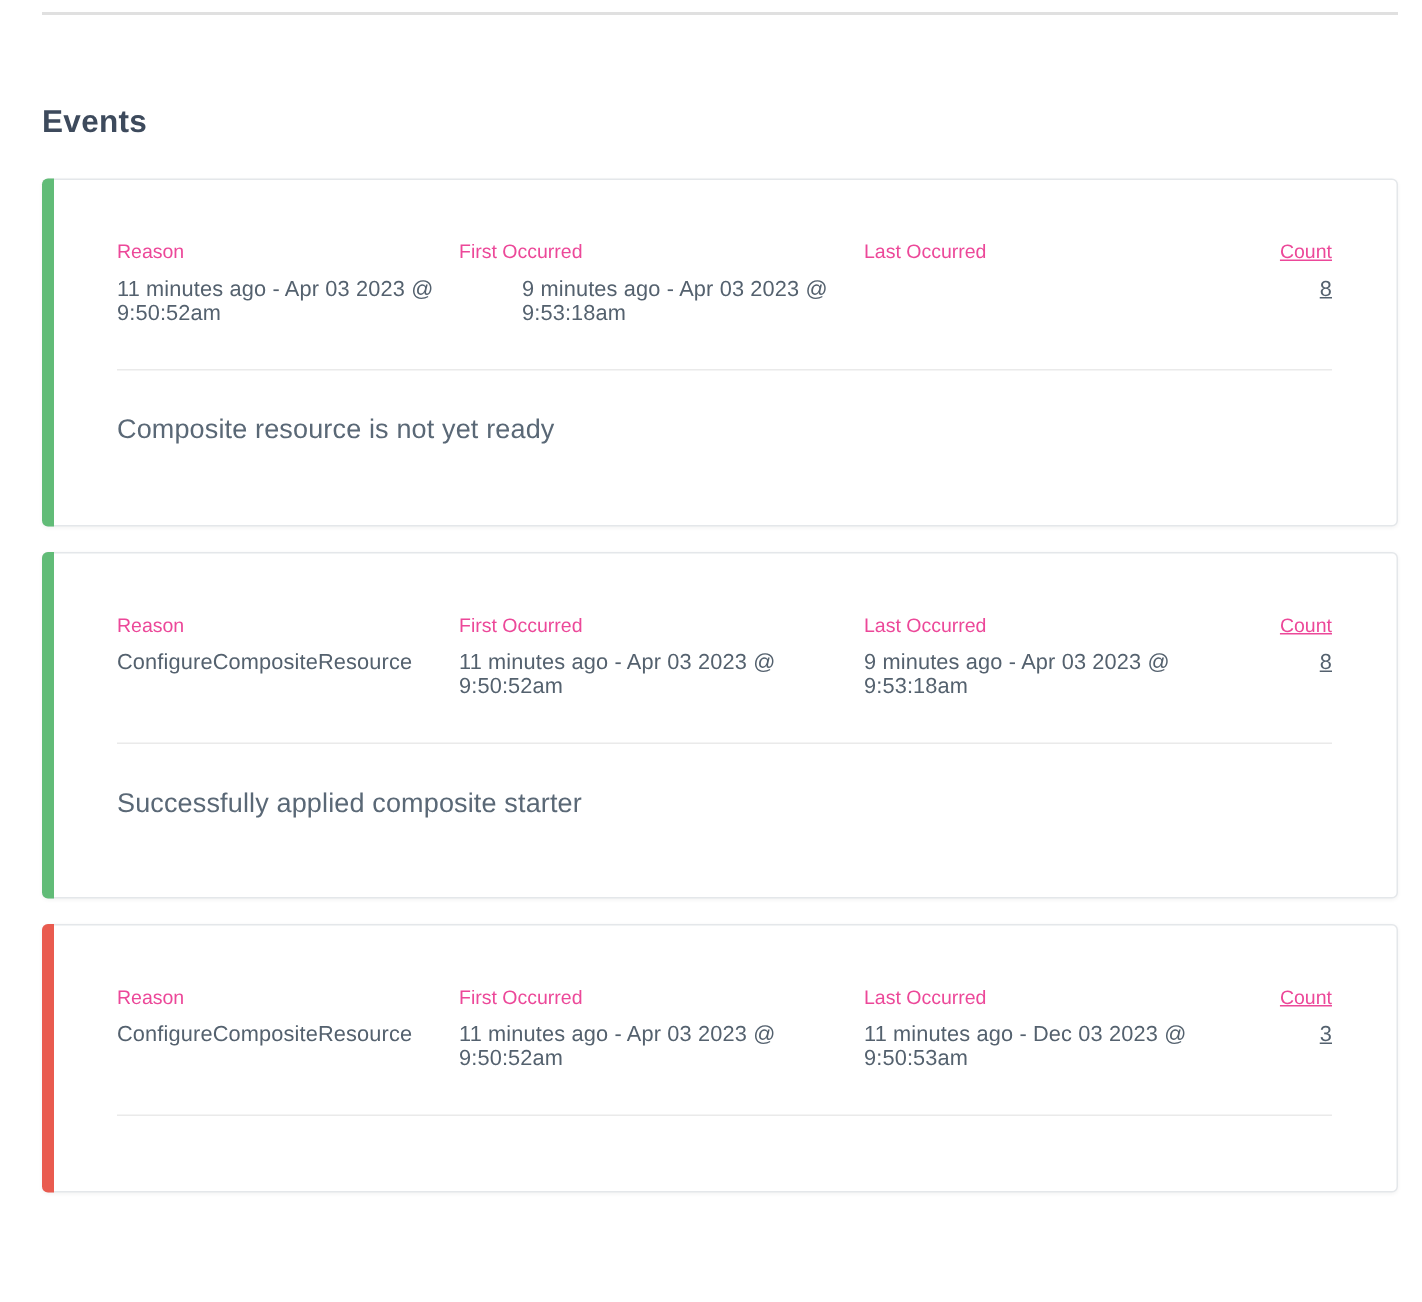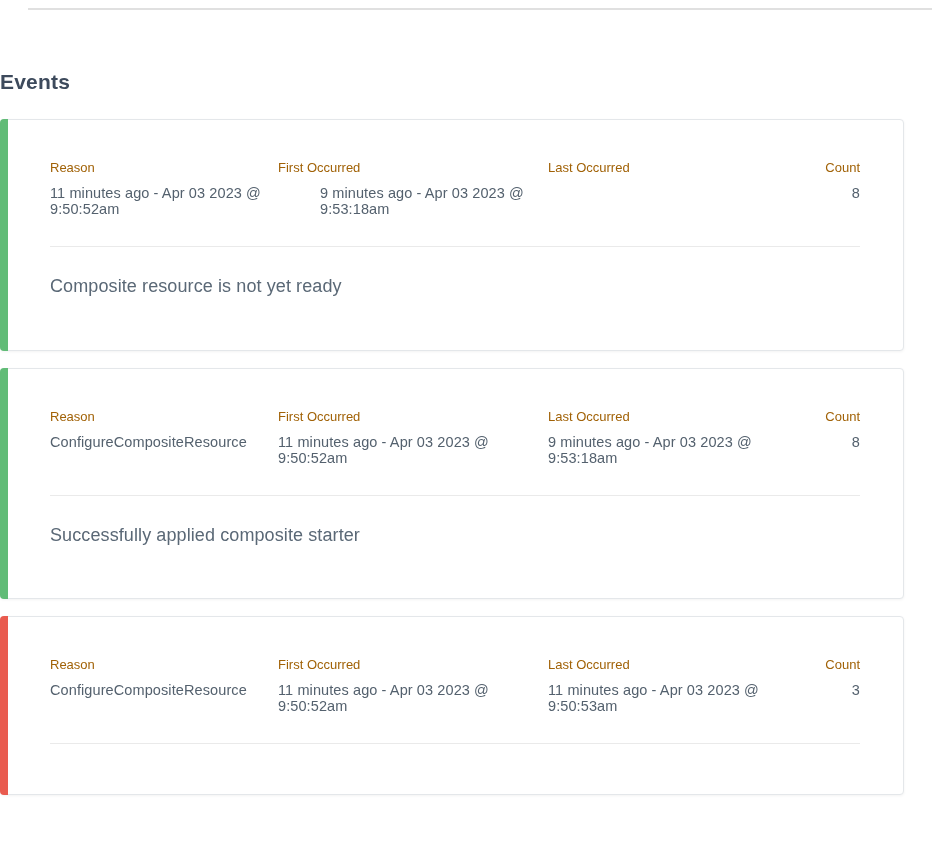--- a/index.html
+++ b/index.html
@@ -15,20 +15,21 @@
     background: #ffffff;
     overflow: hidden;
   }
   .top-rule {
     margin: 8px 16px 0 28px;
     border: 0;
     border-top: 2px solid #e0e0e0;
     height: 0;
   }
   .container {
+    margin-left: 28px;
     width: 904px;
   }
   .page-title {
     margin: 0;
     padding-top: 60px;
     font-size: 21px;
     font-weight: bold;
     letter-spacing: 0.2px;
     color: #3d4a5c;
   }
@@ -54,25 +55,25 @@
     background: #9aa5b1;
   }
   .event-card[data-status="success"] .status-stripe { background: #61bc77; }
   .event-card[data-status="error"]   .status-stripe { background: #e95b4f; }
 
   .event-table { width: 100%; }
   .tr { display: flex; align-items: flex-start; }
   .col-reason { width: 228px; padding-right: 12px; }
   .col-first  { width: 270px; padding-right: 25px; }
   .col-last   { width: 230px; padding-right: 12px; }
-  .col-count  { flex: 1; text-align: right; padding-right: 0; }
+  .col-count  { flex: 1; text-align: right; padding-right: 0; text-decoration: underline; }
 
   .th {
     font-size: 13px;
-    color: #a16207;
+    color: #ec4899;
     font-weight: normal;
     line-height: 15px;
   }
   .row-values { margin-top: 10px; }
   .td {
     font-size: 14.5px;
     color: #54616e;
     line-height: 16px;
     letter-spacing: 0.1px;
   }
@@ -144,21 +145,21 @@
         <div class="event-table">
           <div class="tr row-headers">
             <div class="th col-reason">Reason</div>
             <div class="th col-first">First Occurred</div>
             <div class="th col-last">Last Occurred</div>
             <div class="th col-count">Count</div>
           </div>
           <div class="tr row-values">
             <div class="td col-reason">ConfigureCompositeResource</div>
             <div class="td col-first">11 minutes ago - Apr 03 2023 @ 9:50:52am</div>
-            <div class="td col-last">11 minutes ago - Apr 03 2023 @ 9:50:53am</div>
+            <div class="td col-last">11 minutes ago - Dec 03 2023 @ 9:50:53am</div>
             <div class="td col-count">3</div>
           </div>
         </div>
         <hr class="card-divider">
       </div>
 
     </div>
   </div>
 </div>
 

